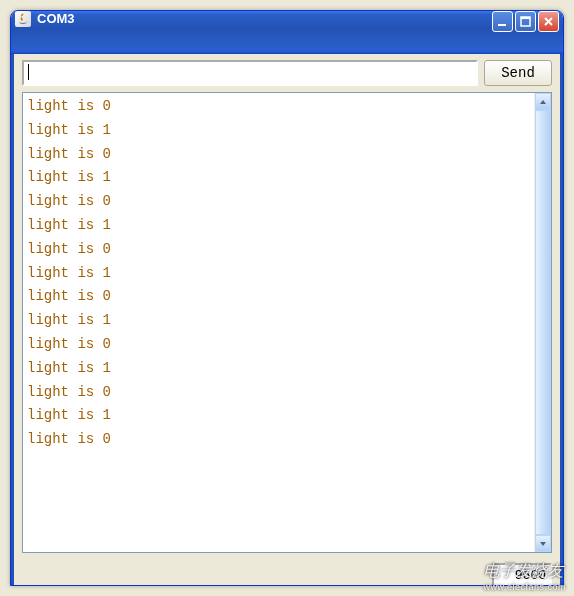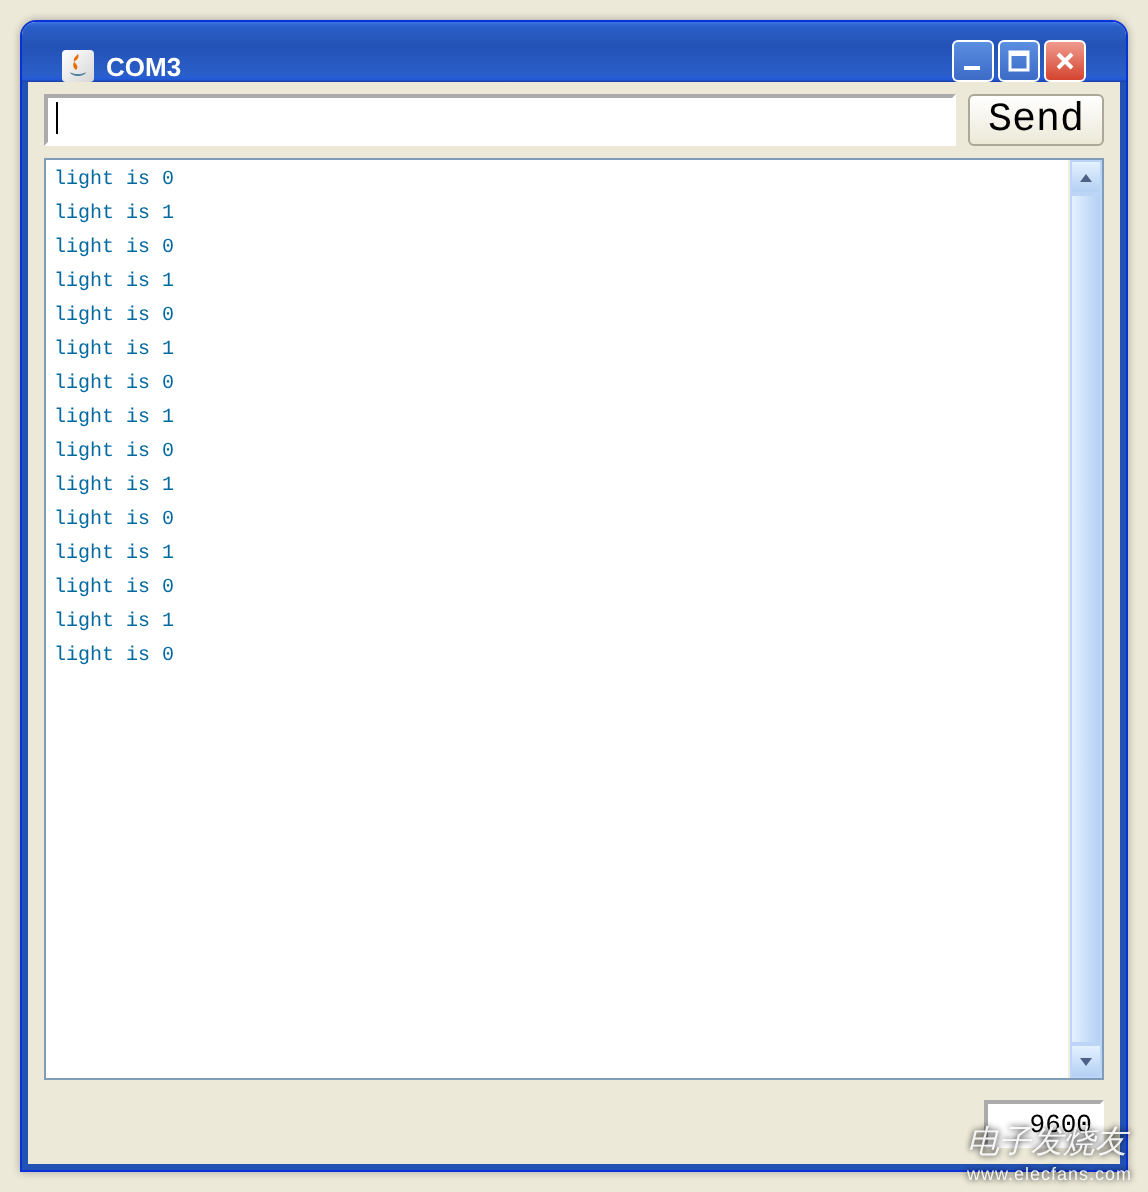--- a/index.html
+++ b/index.html
@@ -17,25 +17,25 @@
       top: 10px;
       width: 554px;
       height: 576px;
       border: 1px solid #0831d9;
       border-radius: 8px 8px 0 0;
       background: #ece9d8;
       box-shadow: 0 0 4px rgba(0,0,0,0.3);
       overflow: hidden;
     }
     .titlebar {
-      height: 30px;
+      height: 43px;
       background: linear-gradient(to bottom, #3b77e3 0%, #2a5fc9 8%, #2352b5 40%, #2a5fc9 88%, #235bd9 95%, #1941a5 100%);
       display: flex;
-      align-items: flex-end;
-      padding: 0 20px;
+      align-items: flex-start;
+      padding: 0 4px;
       color: white;
       font-weight: bold;
       font-size: 13px;
     }
     .app-icon {
       width: 16px;
       height: 16px;
       margin-right: 6px;
       background: linear-gradient(135deg, #fff 0%, #d6d6d6 100%);
       border-radius: 2px;
@@ -87,38 +87,38 @@
       font-family: "Courier New", monospace;
       font-size: 14px;
     }
     .send-btn {
       width: 68px;
       height: 26px;
       background: linear-gradient(to bottom, #fff, #ece9d8);
       border: 1px solid #aca899;
       border-radius: 3px;
       font-family: "SimSun", "Courier New", monospace;
-      font-size: 20px;
+      font-size: 14px;
       cursor: pointer;
     }
     .console-wrap {
       flex: 1;
       margin: 0 8px 6px 8px;
       border: 1px solid #7f9db9;
       background: #fff;
       display: flex;
       position: relative;
     }
     .console {
       flex: 1;
       padding: 2px 4px;
       font-family: "Courier New", monospace;
-      font-size: 10px;
+      font-size: 14px;
       line-height: 1.7;
-      color: #0369a1;
+      color: #a16207;
       overflow: hidden;
       white-space: pre;
     }
     .scrollbar {
       width: 17px;
       background: #e8e5d8;
       border-left: 1px solid #f1efe2;
       display: flex;
       flex-direction: column;
     }

